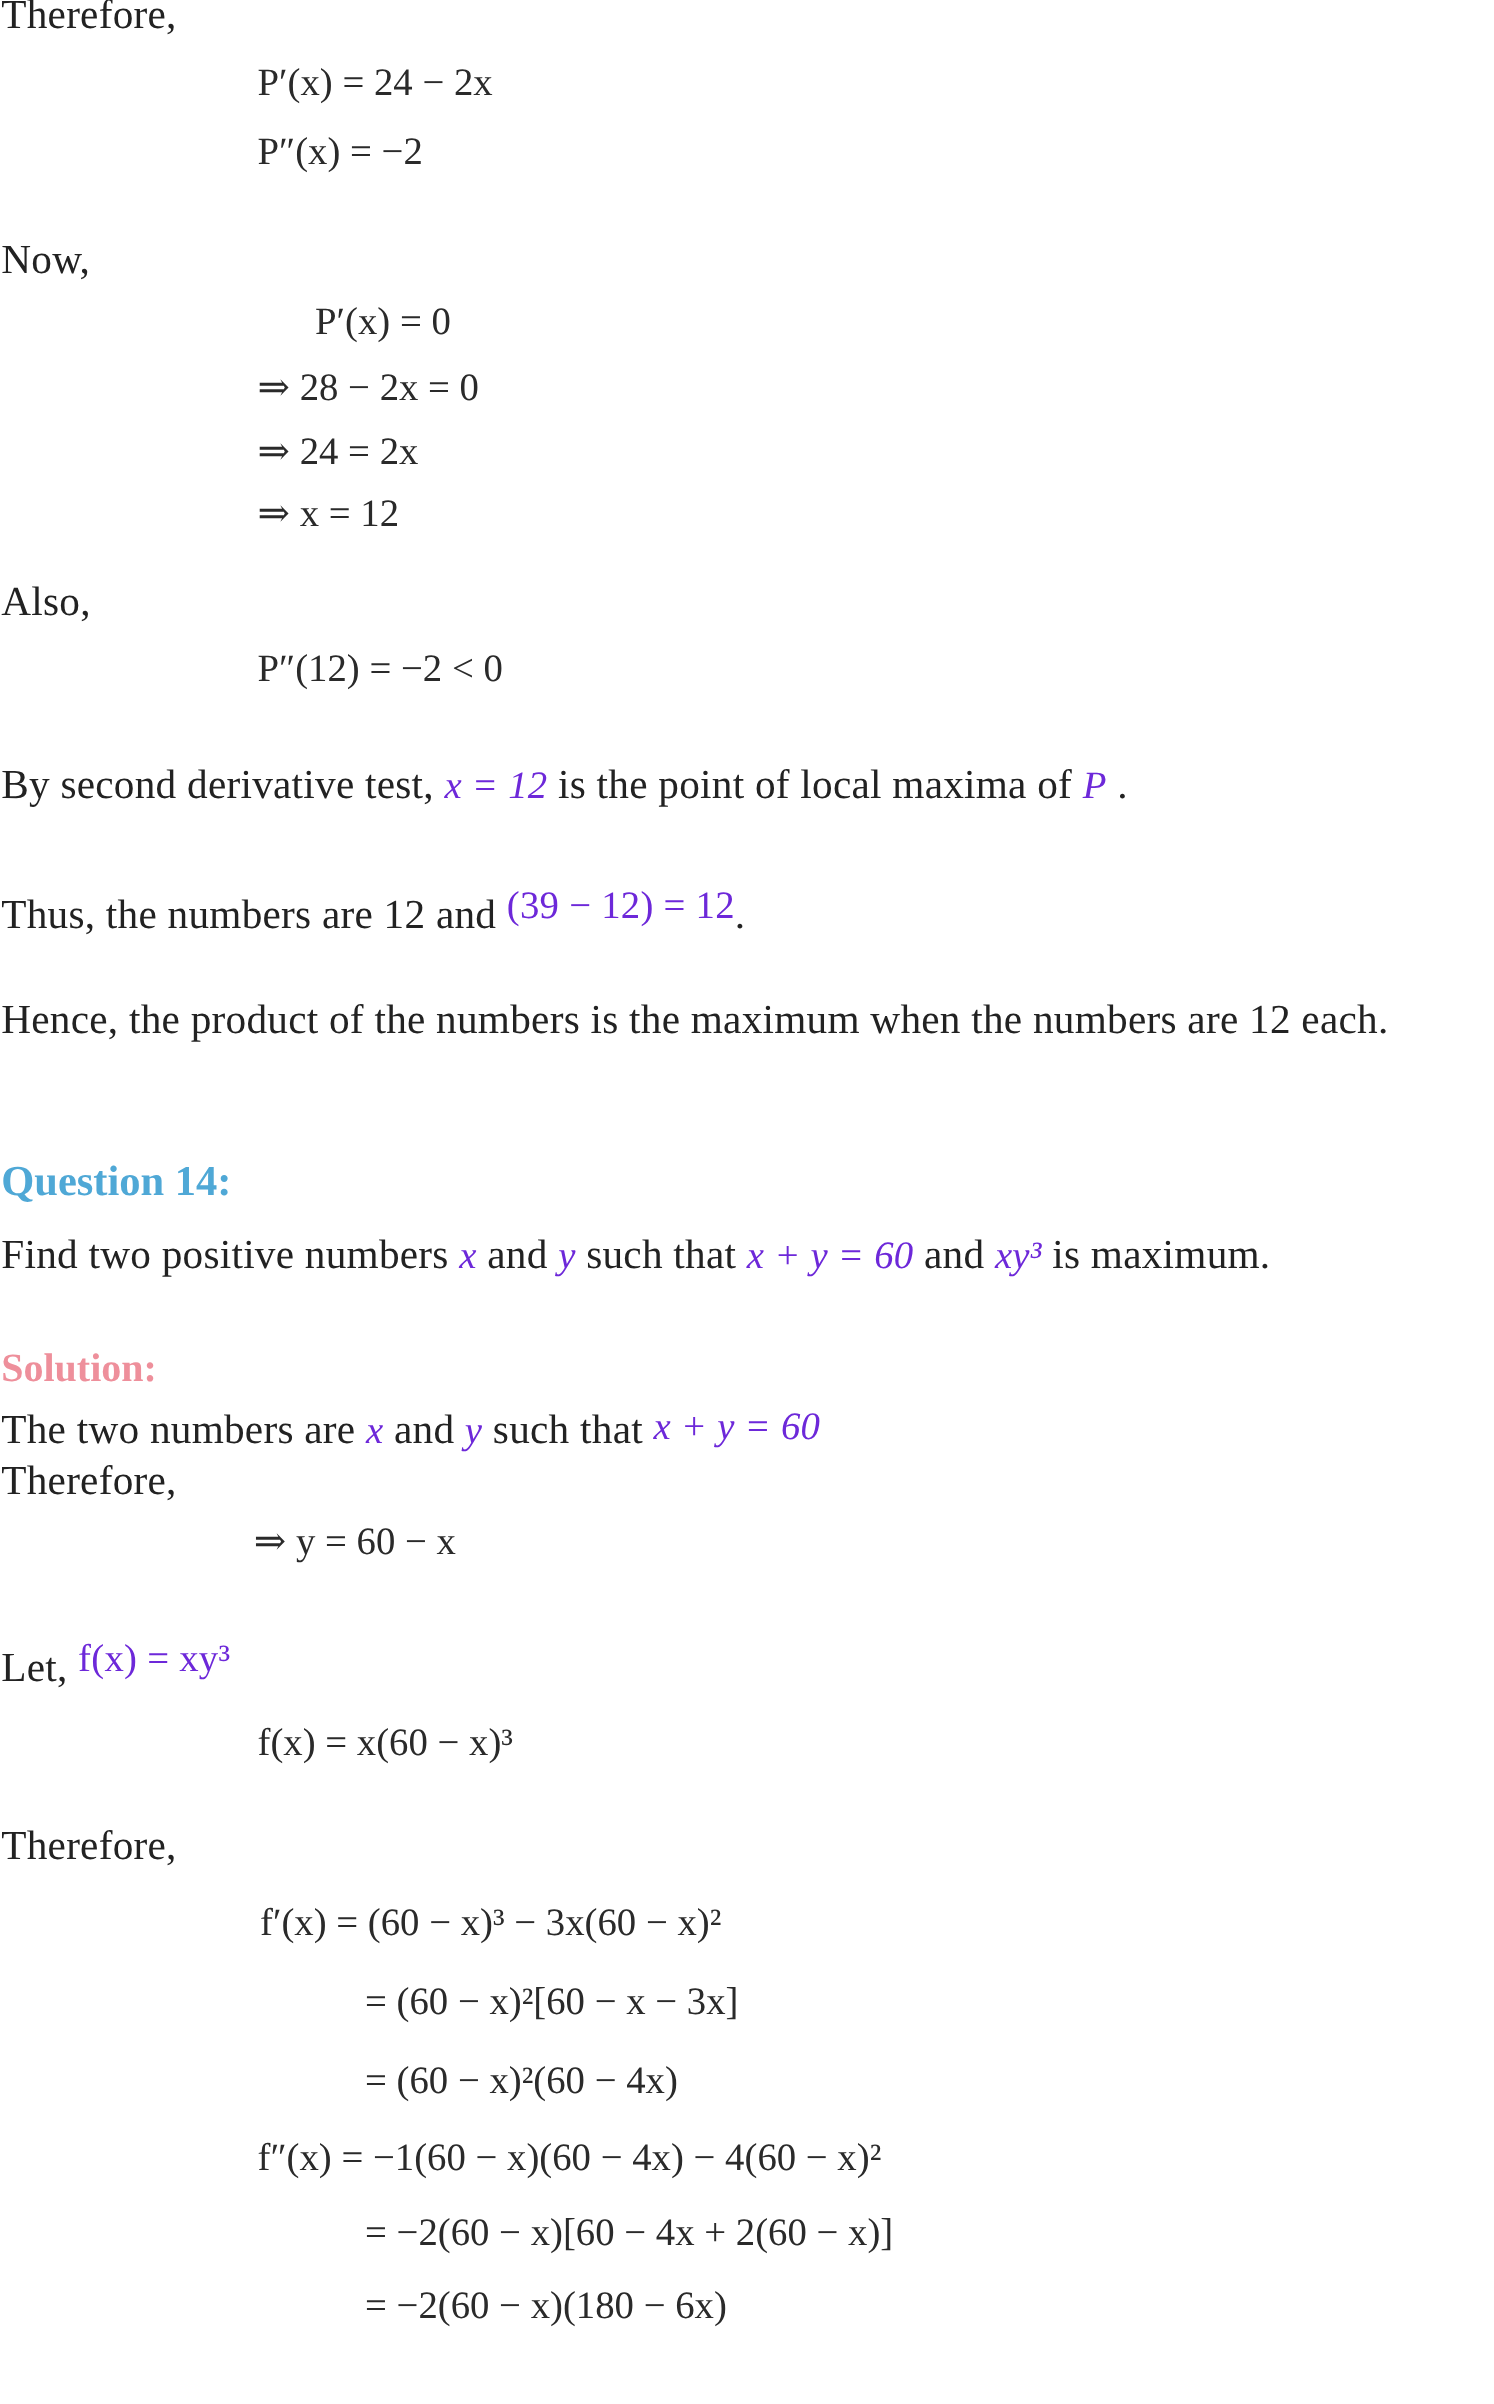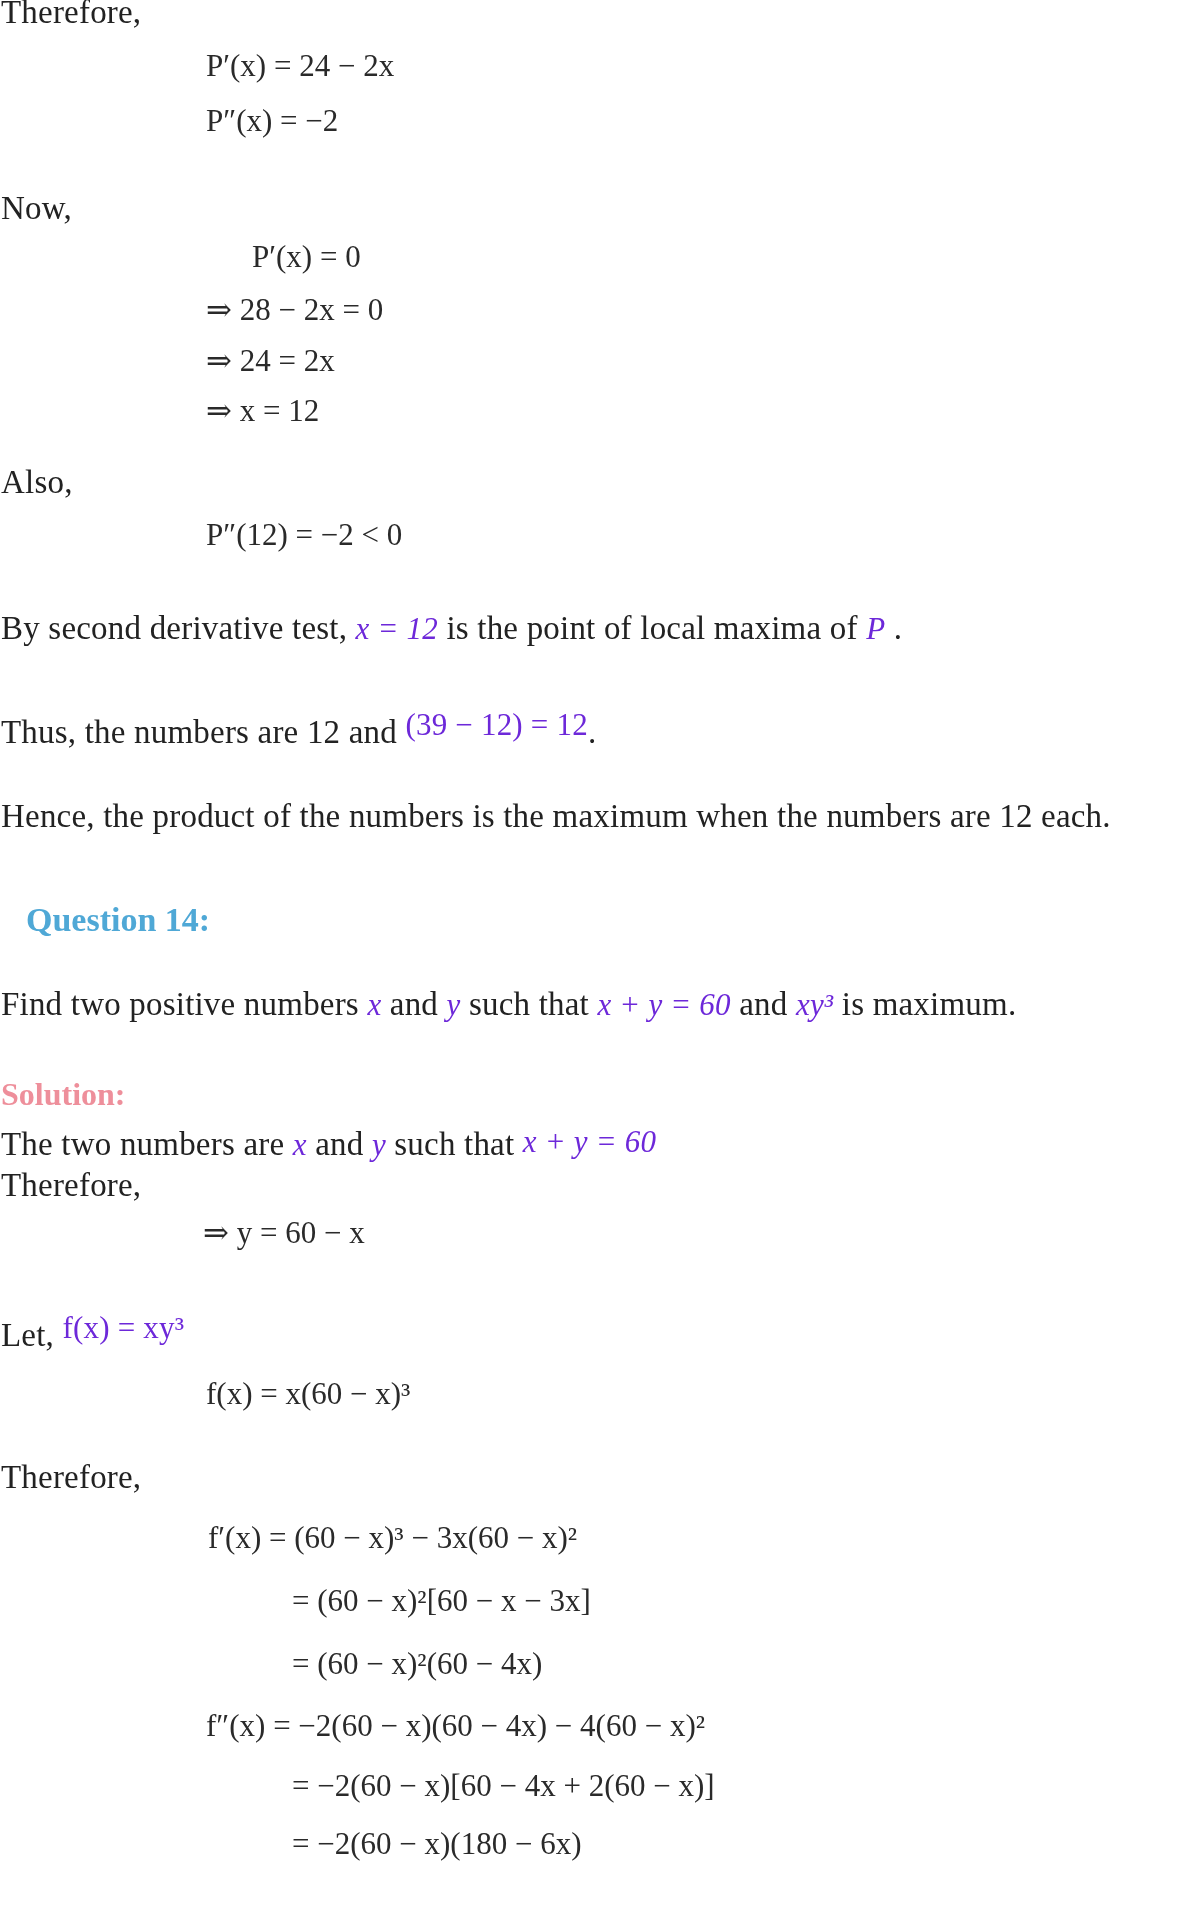--- a/index.html
+++ b/index.html
@@ -86,21 +86,21 @@
     <span>.</span>
   </div>
 
   <div class="txt" style="top:712px;">
     <span>Thus, the numbers are 12 and</span>
     <span class="inl" style="position:relative; top:-8px;">(39 − 12) = 12</span><span>.</span>
   </div>
 
   <div class="txt" style="top:796px;">Hence, the product of the numbers is the maximum when the numbers are 12 each.</div>
 
-  <div class="heading-q" style="top:900px;padding-left:25px;">Question 14:</div>
+  <div class="heading-q" style="top:926px;">Question 14:</div>
 
   <div class="txt" style="top:984px;">
     <span>Find two positive numbers</span>
     <span class="inl" style="font-style:italic;">x</span>
     <span>and</span>
     <span class="inl" style="font-style:italic;">y</span>
     <span>such that</span>
     <span class="inl" style="font-style:italic;">x + y = 60</span>
     <span>and</span>
     <span class="inl" style="font-style:italic;">xy³</span>
@@ -126,17 +126,17 @@
     <span class="inl" style="position:relative; top:-8px;">f(x) = xy³</span>
   </div>
   <div class="eq" style="left:206px; top:1374px;">f(x) = x(60 − x)³</div>
 
   <div class="txt" style="top:1457px;">Therefore,</div>
 
   <div class="eq" style="left:208px; top:1518px;">f′(x) = (60 − x)³ − 3x(60 − x)²</div>
   <div class="eq" style="left:292px; top:1581px;">= (60 − x)²[60 − x − 3x]</div>
   <div class="eq" style="left:292px; top:1644px;">= (60 − x)²(60 − 4x)</div>
 
-  <div class="eq" style="left:206px; top:1706px;">f″(x) = −2(60 − x)(60 − 4x) − 4(60 − x)²</div>
+  <div class="eq" style="left:206px; top:1706px;">f″(x) = −1(60 − x)(60 − 4x) − 4(60 − x)²</div>
   <div class="eq" style="left:292px; top:1766px;font-family:Liberation Serif, serif;">= −2(60 − x)[60 − 4x + 2(60 − x)]</div>
   <div class="eq" style="left:292px; top:1824px;">= −2(60 − x)(180 − 6x)</div>
 
 </div>
 
 </body></html>

